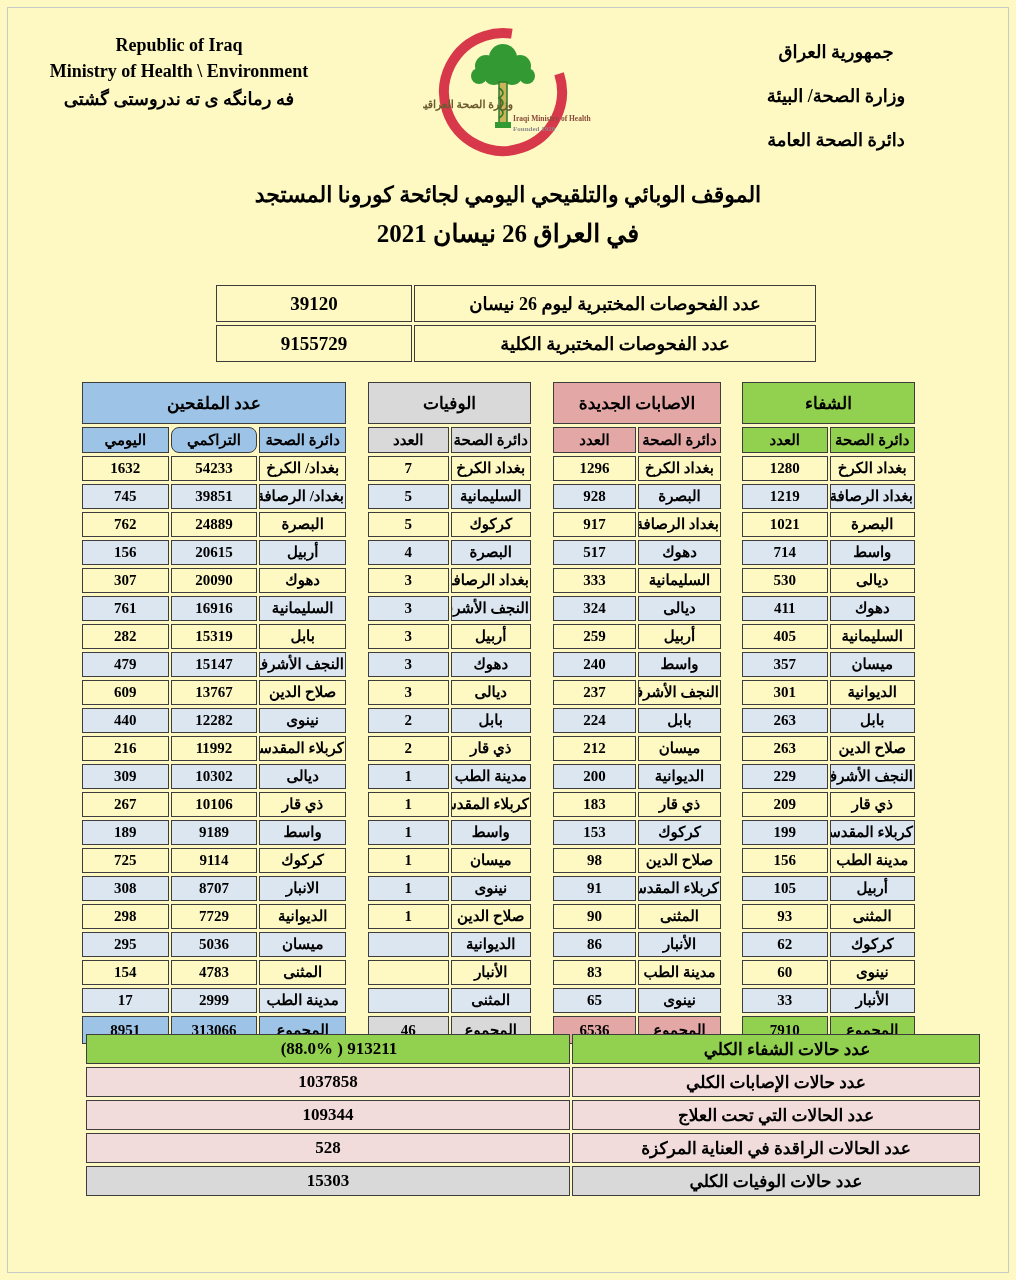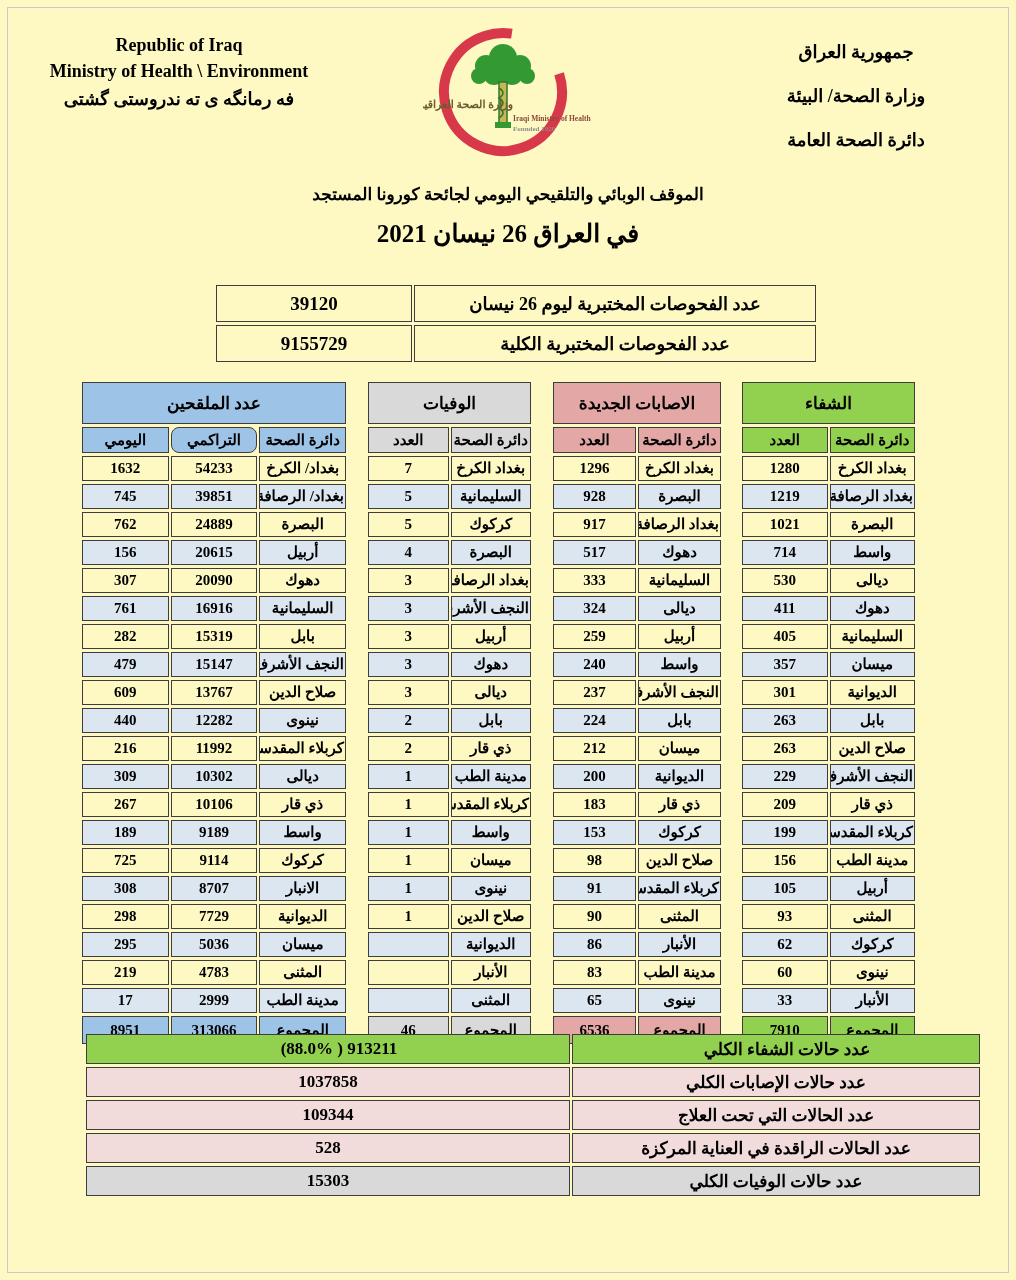--- a/index.html
+++ b/index.html
@@ -4,27 +4,27 @@
 <style>
   html,body{margin:0;padding:0;background:#e9e9e9;}
   .page{position:relative;width:1016px;height:1280px;background:#fef9c3;margin:0 auto;
         font-family:Liberation Serif, serif;font-weight:700;color:#000;overflow:hidden;}
   .photo-frame{position:absolute;inset:7px;border:1px solid #c9c9c9;pointer-events:none;}
 
   
   .hdr-left{position:absolute;left:34px;top:32px;width:290px;text-align:center;}
   .hdr-left .en{font-size:18px;line-height:26px;}
   .hdr-left .ku{font-size:18px;line-height:30px;direction:rtl;}
-  .hdr-right{position:absolute;right:40px;top:30px;width:240px;text-align:center;direction:rtl;}
+  .hdr-right{position:absolute;right:60px;top:30px;width:240px;text-align:center;direction:rtl;}
   .hdr-right .ar{font-size:18px;line-height:44px;}
   .logo-wrap{position:absolute;left:423px;top:18px;width:170px;height:150px;}
 
   
   .title{position:absolute;left:0;top:176px;width:100%;text-align:center;direction:rtl;}
-  .title .l1{font-size:17px;line-height:38px;}
+  .title .l1{font-size:22px;line-height:38px;}
   .title .l2{font-size:25px;line-height:40px;}
 
   
   table{border-collapse:separate;border-spacing:2px 3px;table-layout:fixed;}
   td,th{border:1px solid #3d3d3d;text-align:center;vertical-align:middle;overflow:hidden;white-space:nowrap;}
 
   
   .tests{position:absolute;left:214px;top:282px;width:602px;direction:rtl;}
   .tests td{height:33px;font-size:18px;}
   .tests .tlabel{width:398px;}
@@ -219,21 +219,21 @@
             <td>298</td>
           </tr>
           <tr>
             <td>ميسان</td>
             <td>5036</td>
             <td>295</td>
           </tr>
           <tr>
             <td>المثنى</td>
             <td>4783</td>
-            <td>219</td>
+            <td>154</td>
           </tr>
           <tr>
             <td>مدينة الطب</td>
             <td>2999</td>
             <td>17</td>
           </tr>
         </tbody>
         <tfoot>
           <tr>
             <td>المجموع</td>

